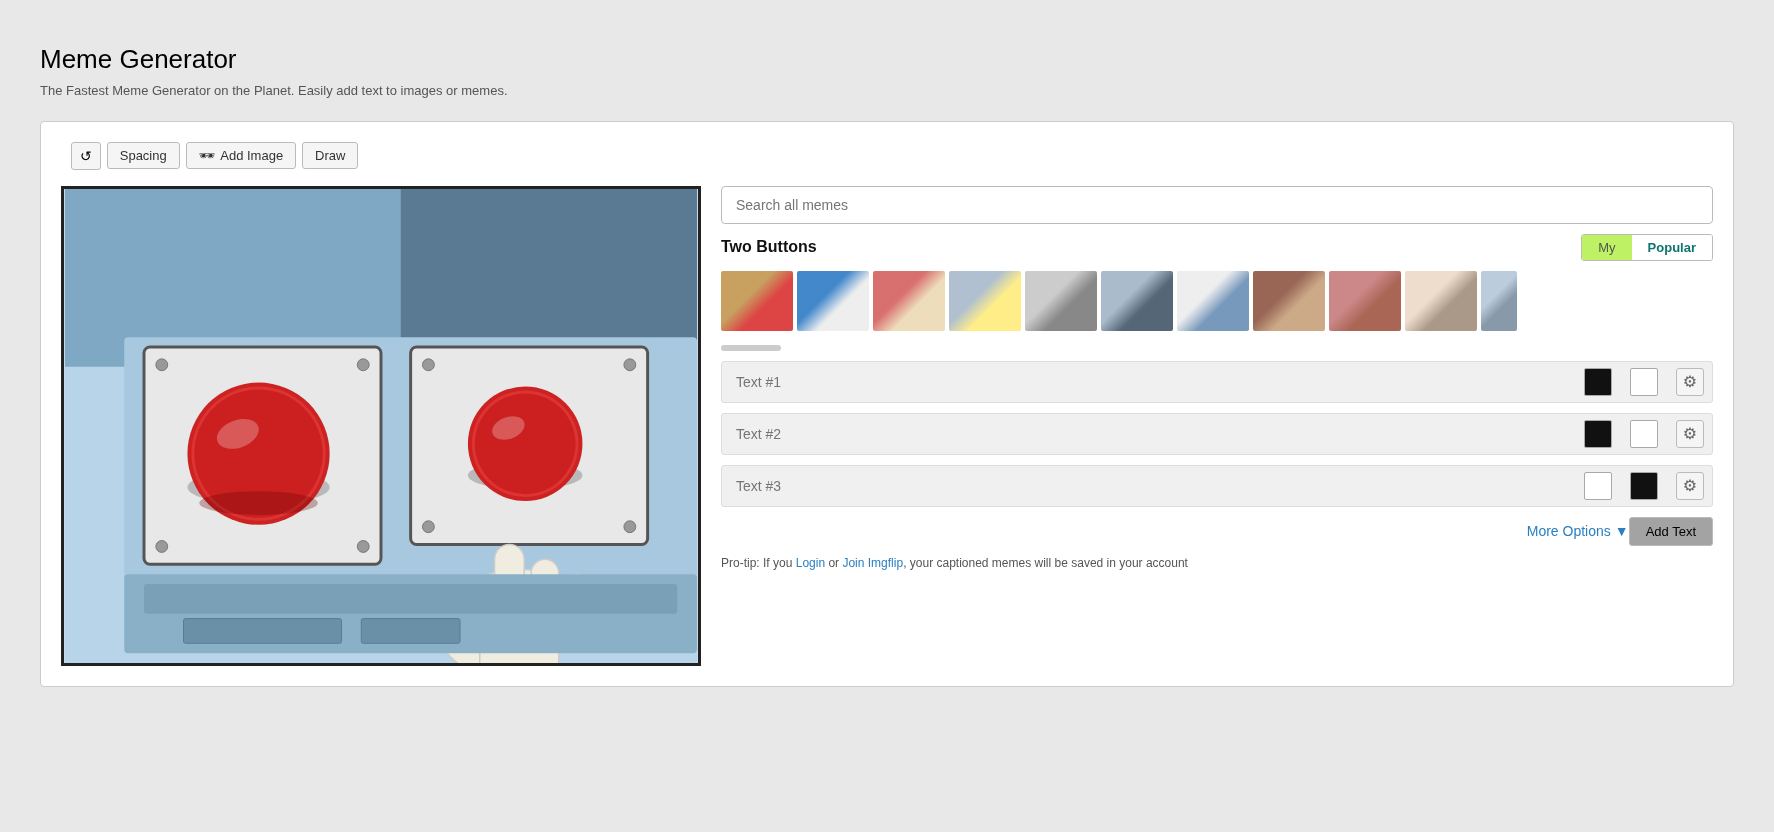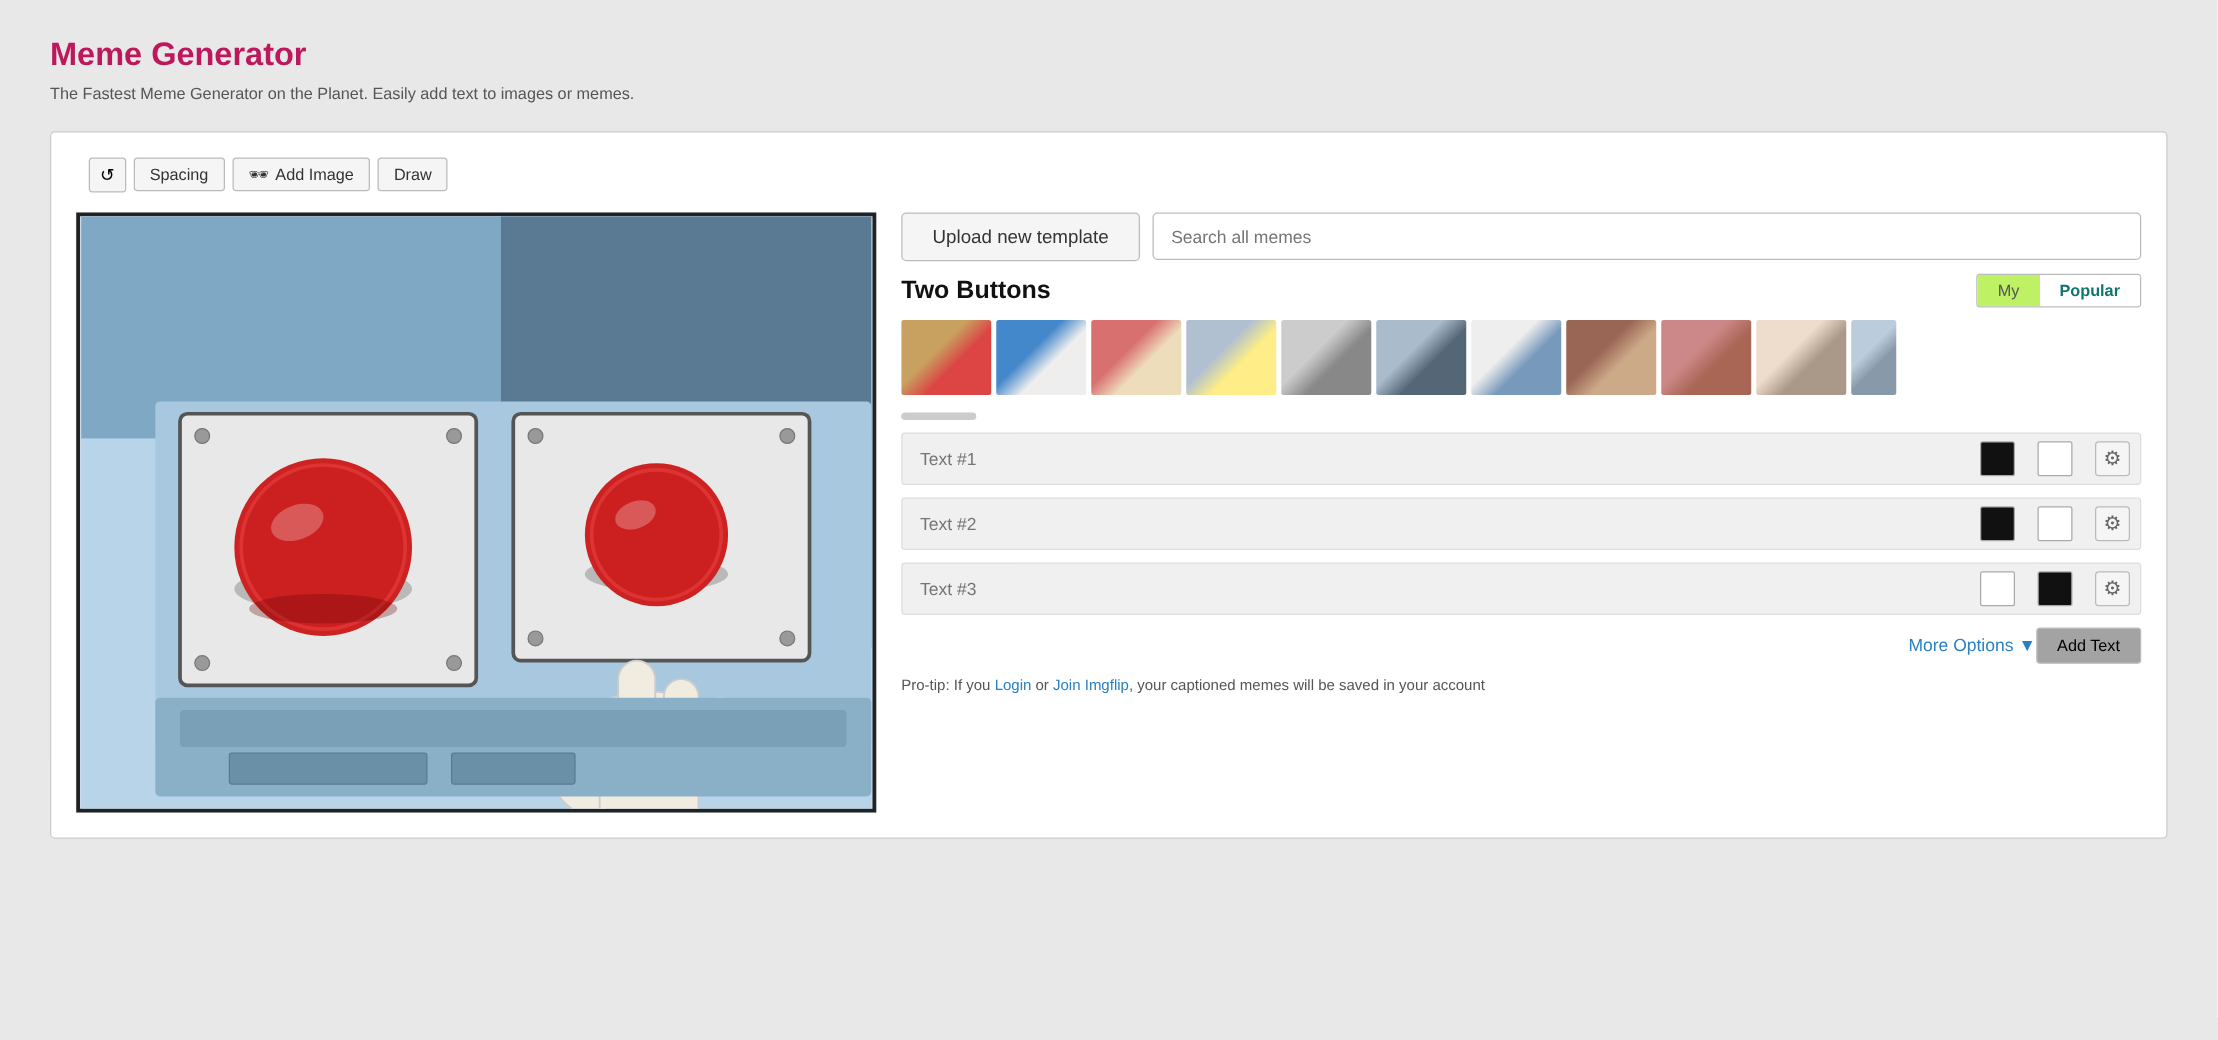--- a/index.html
+++ b/index.html
@@ -7,22 +7,23 @@
       background: #e8e8e8;
       font-family: Arial, sans-serif;
       font-size: 14px;
       color: #333;
     }
     .page-header {
       padding: 28px 40px 20px 40px;
     }
     .page-title {
       font-size: 26px;
-      font-weight: bold;
-      color: #be185d;
+      font-weight: normal;
+      color: #000000;
+      margin-top: 16px;
     }
     .page-subtitle {
       font-size: 13px;
       color: #555;
       margin-top: 6px;
       line-height: 1.5;
     }
     .main-card {
       background: #fff;
       border: 1px solid #ccc;
@@ -106,21 +107,21 @@
       font-size: 14px;
       color: #aaa;
       outline: none;
     }
     .meme-selector-header {
       display: flex;
       align-items: center;
       justify-content: space-between;
     }
     .meme-title {
-      font-size: 20px;
+      font-size: 16px;
       font-weight: bold;
       color: #111;
     }
     .tab-group {
       display: flex;
       border: 1px solid #bbb;
       border-radius: 3px;
       overflow: hidden;
     }
     .tab-btn {
@@ -335,21 +336,20 @@
           <rect x="80" y="400" width="540" height="30" rx="3" fill="#7aa0b8"></rect>
 
           <rect x="120" y="435" width="160" height="25" rx="2" fill="#6a90a8" stroke="#5a7a94" stroke-width="1"></rect>
           <rect x="300" y="435" width="100" height="25" rx="2" fill="#6a90a8" stroke="#5a7a94" stroke-width="1"></rect>
         </svg>
       </div>
     </div>
 
     <div class="right-panel">
       <div class="top-actions">
-        <button class="upload-btn">Upload new template</button>
         <input class="search-input" type="text" placeholder="Search all memes" style="">
       </div>
 
       <div class="meme-selector-header">
         <span class="meme-title">Two Buttons</span>
         <div class="tab-group">
           <button class="tab-btn">My</button>
           <button class="tab-btn active">Popular</button>
         </div>
       </div>

